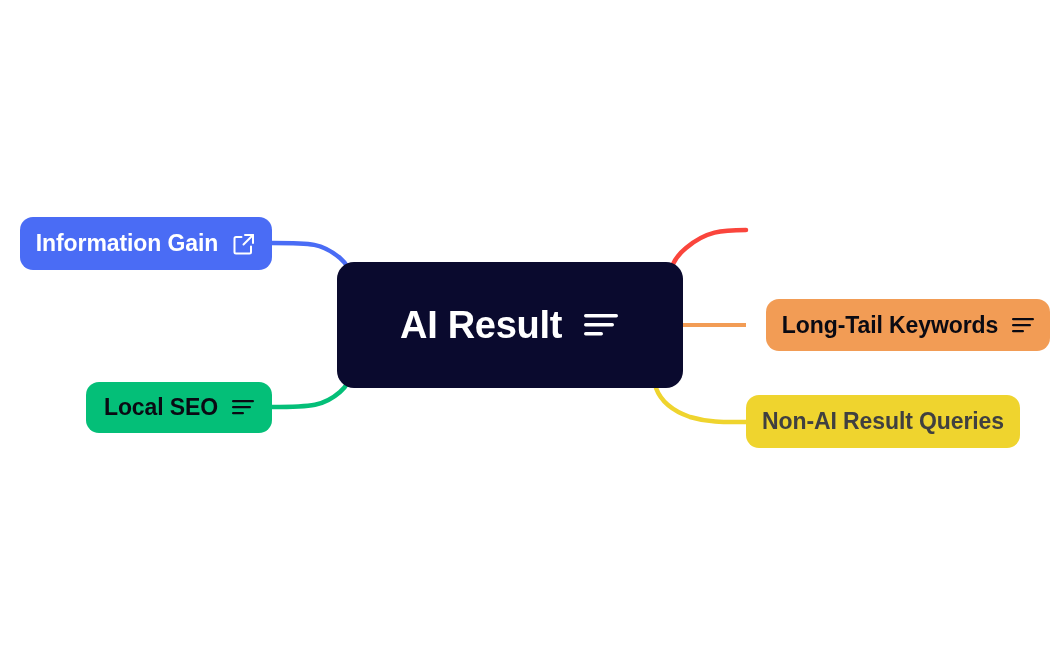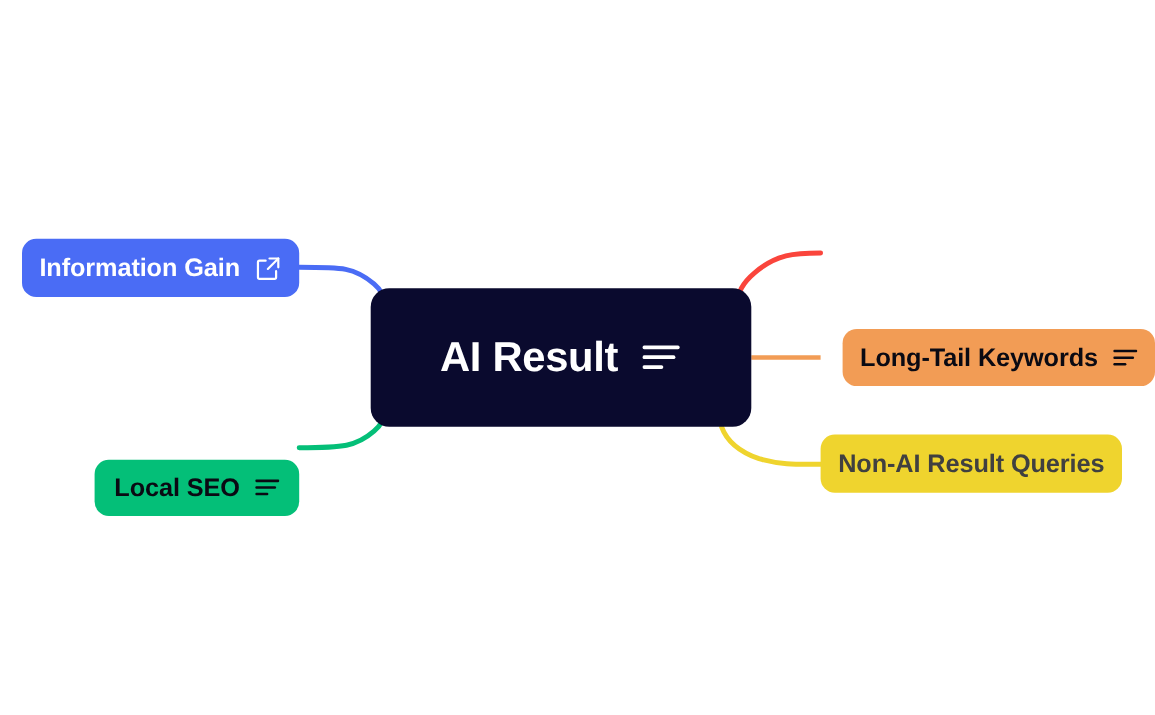--- a/index.html
+++ b/index.html
@@ -75,21 +75,20 @@
     color: #ffffff;
     justify-content: center;
   }
   .node-local-seo {
     left: 86px;
     top: 382px;
     width: 186px;
     height: 51px;
     background: #04bf78;
     color: #0a0a13;
-    margin-top: 36px;
   }
   .node-featured {
     left: 746px;
     top: 203px;
     width: 234px;
     height: 53px;
     background: #fa453c;
     color: #ffffff;
   }
   .node-longtail {

